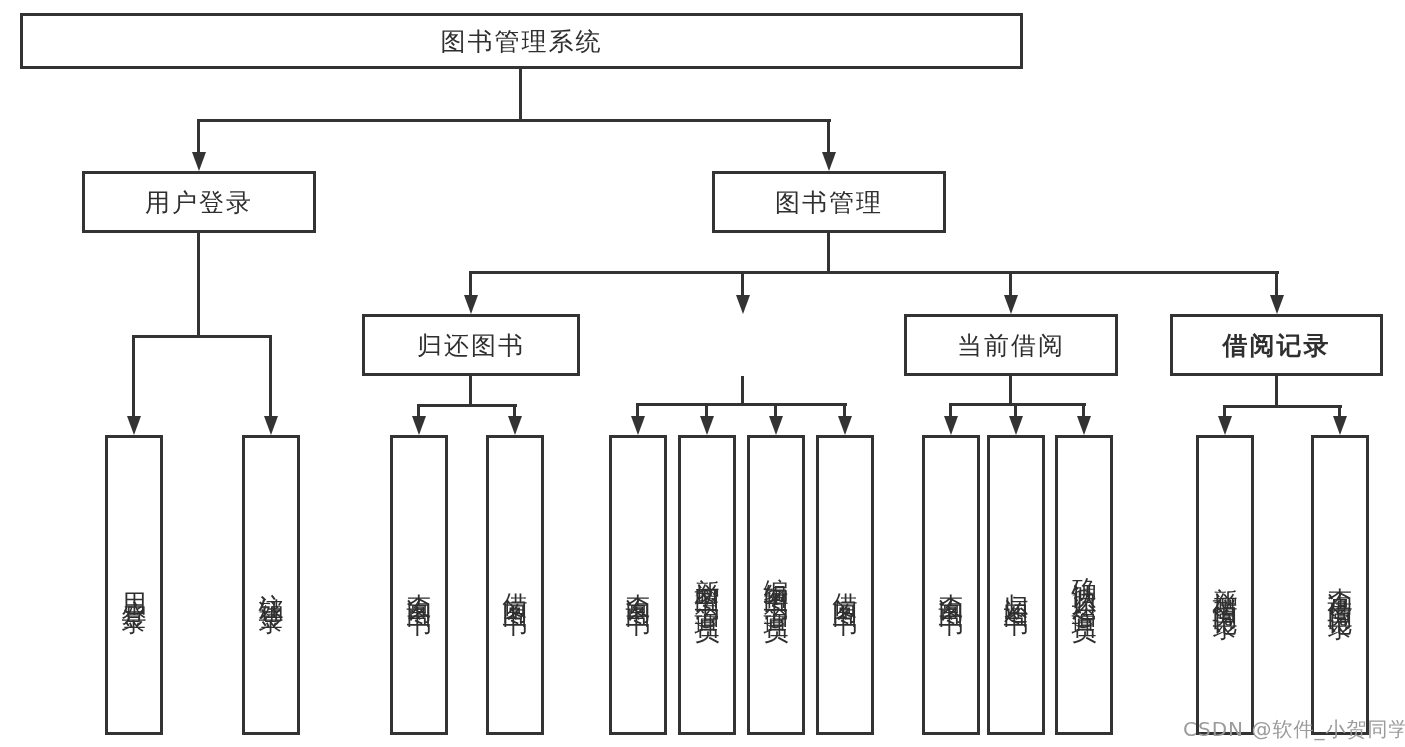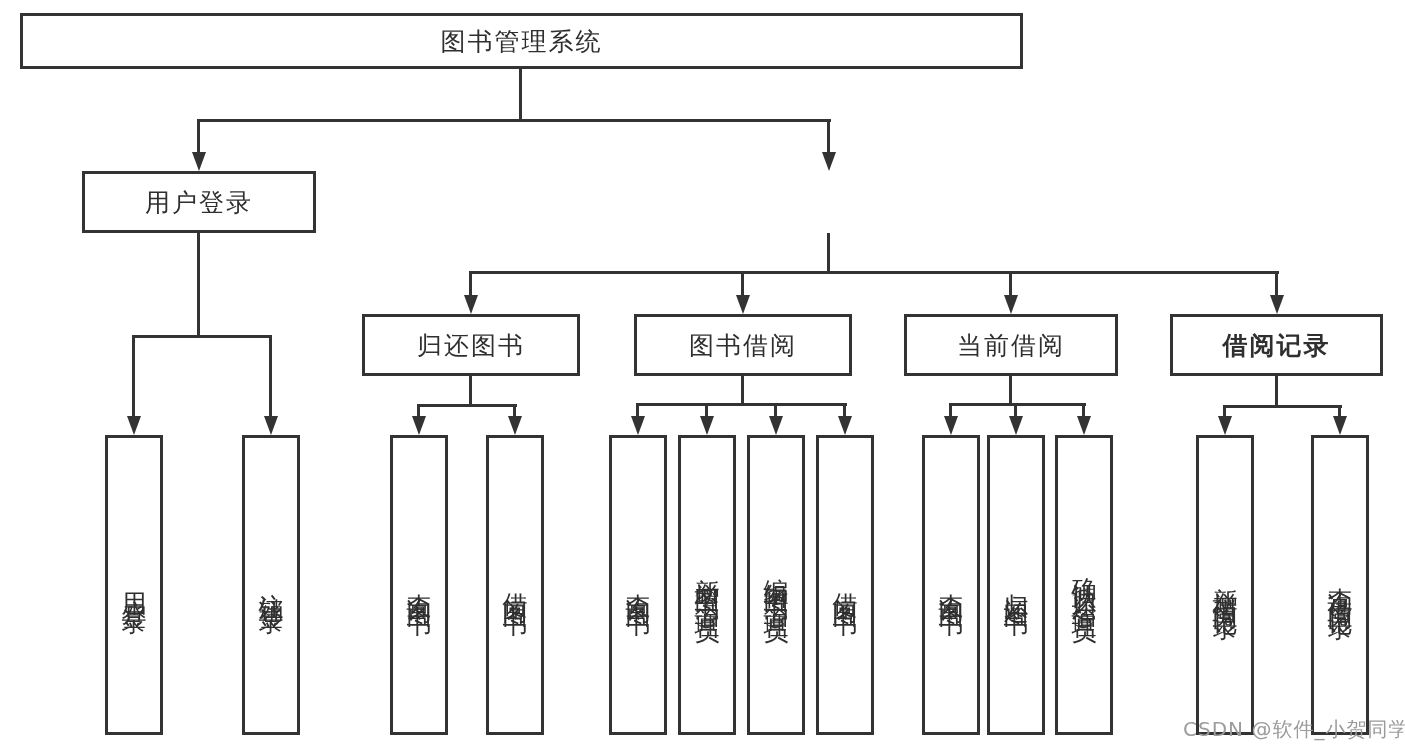--- a/index.html
+++ b/index.html
@@ -79,20 +79,23 @@
   <div class="vline" style="left:519px;top:68px;height:51px;"></div>
   <div class="hline" style="left:197px;top:119px;width:634px;"></div>
   <div class="vline" style="left:197px;top:119px;height:35px;"></div>
   <div class="arrow" style="left:192px;top:152px;"></div>
   <div class="vline" style="left:827px;top:119px;height:35px;"></div>
   <div class="arrow" style="left:822px;top:152px;"></div>
 
   <div class="node" style="left:82px;top:171px;width:234px;height:62px;">
     <span>用户登录</span>
   </div>
+  <div class="node" style="left:712px;top:171px;width:234px;height:62px;">
+    <span>图书管理</span>
+  </div>
 
   <div class="vline" style="left:197px;top:233px;height:103px;"></div>
   <div class="hline" style="left:132px;top:335px;width:140px;"></div>
   <div class="vline" style="left:132px;top:335px;height:83px;"></div>
   <div class="arrow" style="left:127px;top:416px;"></div>
   <div class="vline" style="left:269px;top:335px;height:83px;"></div>
   <div class="arrow" style="left:264px;top:416px;"></div>
 
   <div class="vline" style="left:827px;top:233px;height:39px;"></div>
   <div class="hline" style="left:469px;top:271px;width:810px;"></div>
@@ -101,23 +104,20 @@
   <div class="vline" style="left:741px;top:271px;height:26px;"></div>
   <div class="arrow" style="left:736px;top:295px;"></div>
   <div class="vline" style="left:1009px;top:271px;height:26px;"></div>
   <div class="arrow" style="left:1004px;top:295px;"></div>
   <div class="vline" style="left:1275px;top:271px;height:26px;"></div>
   <div class="arrow" style="left:1270px;top:295px;"></div>
 
   <div class="node" style="left:362px;top:314px;width:218px;height:62px;">
     <span>归还图书</span>
   </div>
-  <div class="node" style="left:634px;top:314px;width:218px;height:62px;">
-    <span>图书借阅</span>
-  </div>
   <div class="node" style="left:904px;top:314px;width:214px;height:62px;justify-content:center;">
     <span>当前借阅</span>
   </div>
   <div class="node" style="left:1170px;top:314px;width:213px;height:62px;font-weight:bold;">
     <span>借阅记录</span>
   </div>
 
   <div class="vline" style="left:469px;top:376px;height:29px;"></div>
   <div class="hline" style="left:417px;top:404px;width:100px;"></div>
   <div class="vline" style="left:417px;top:404px;height:14px;"></div>

